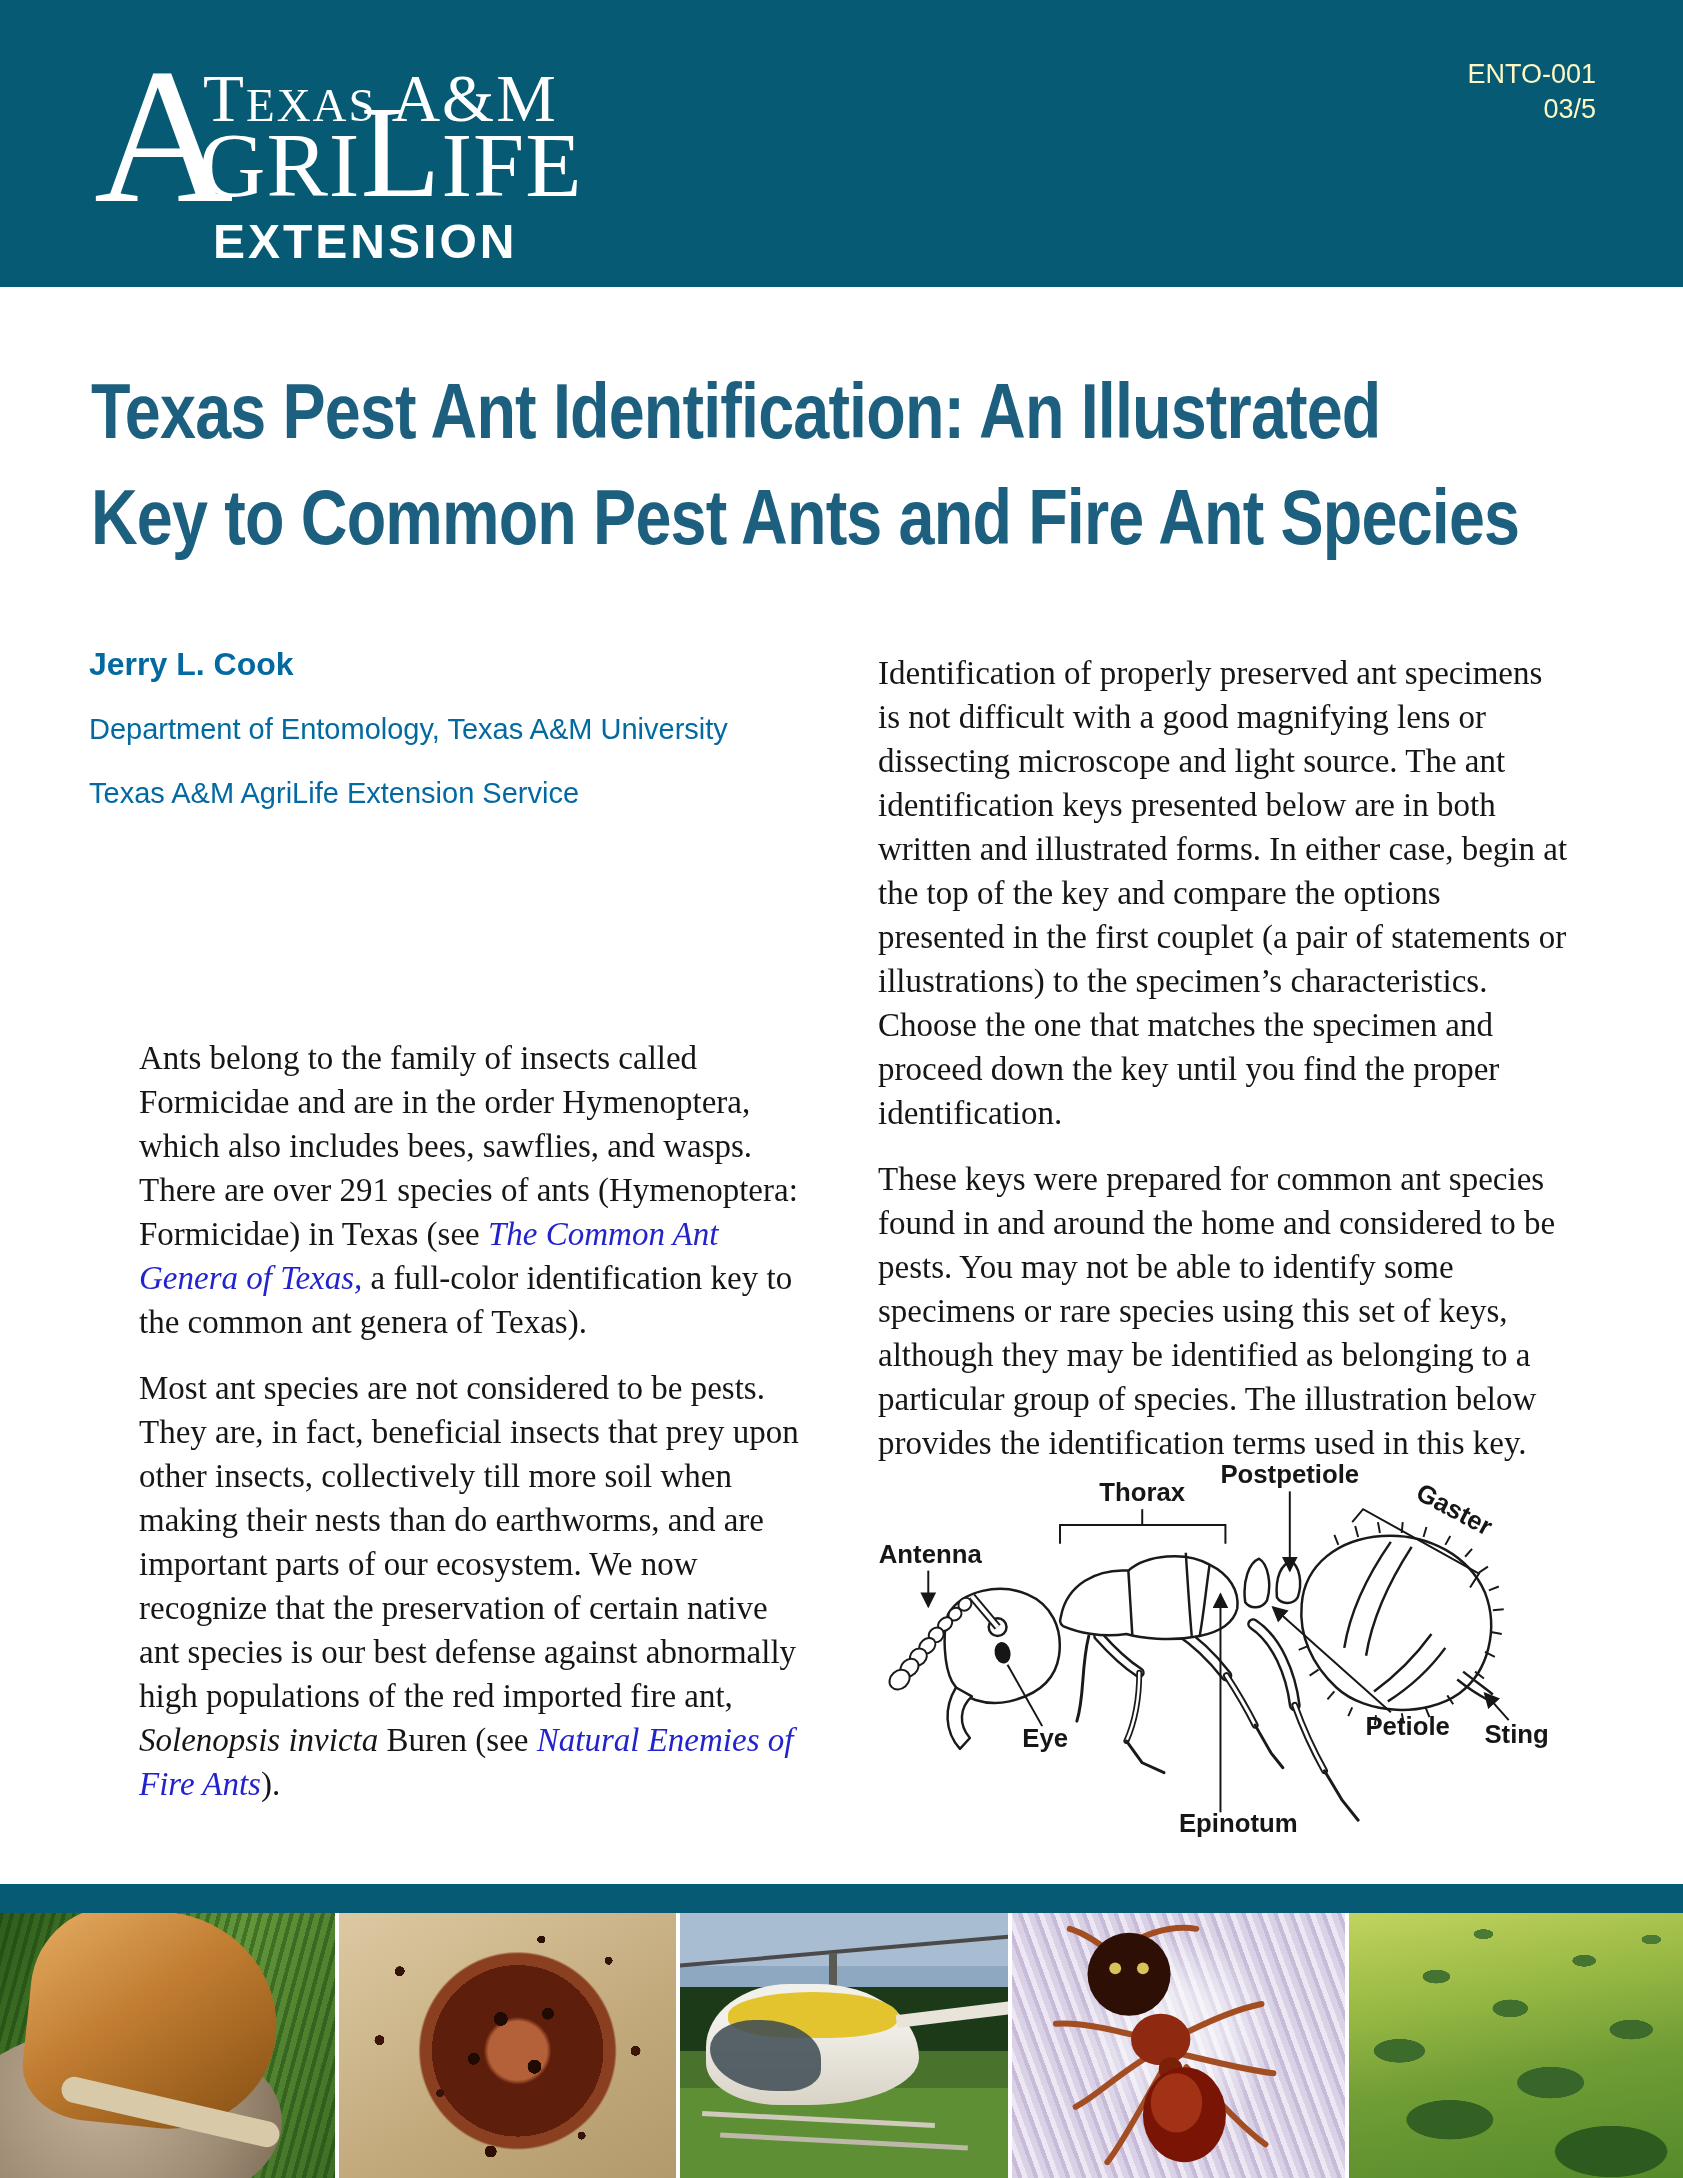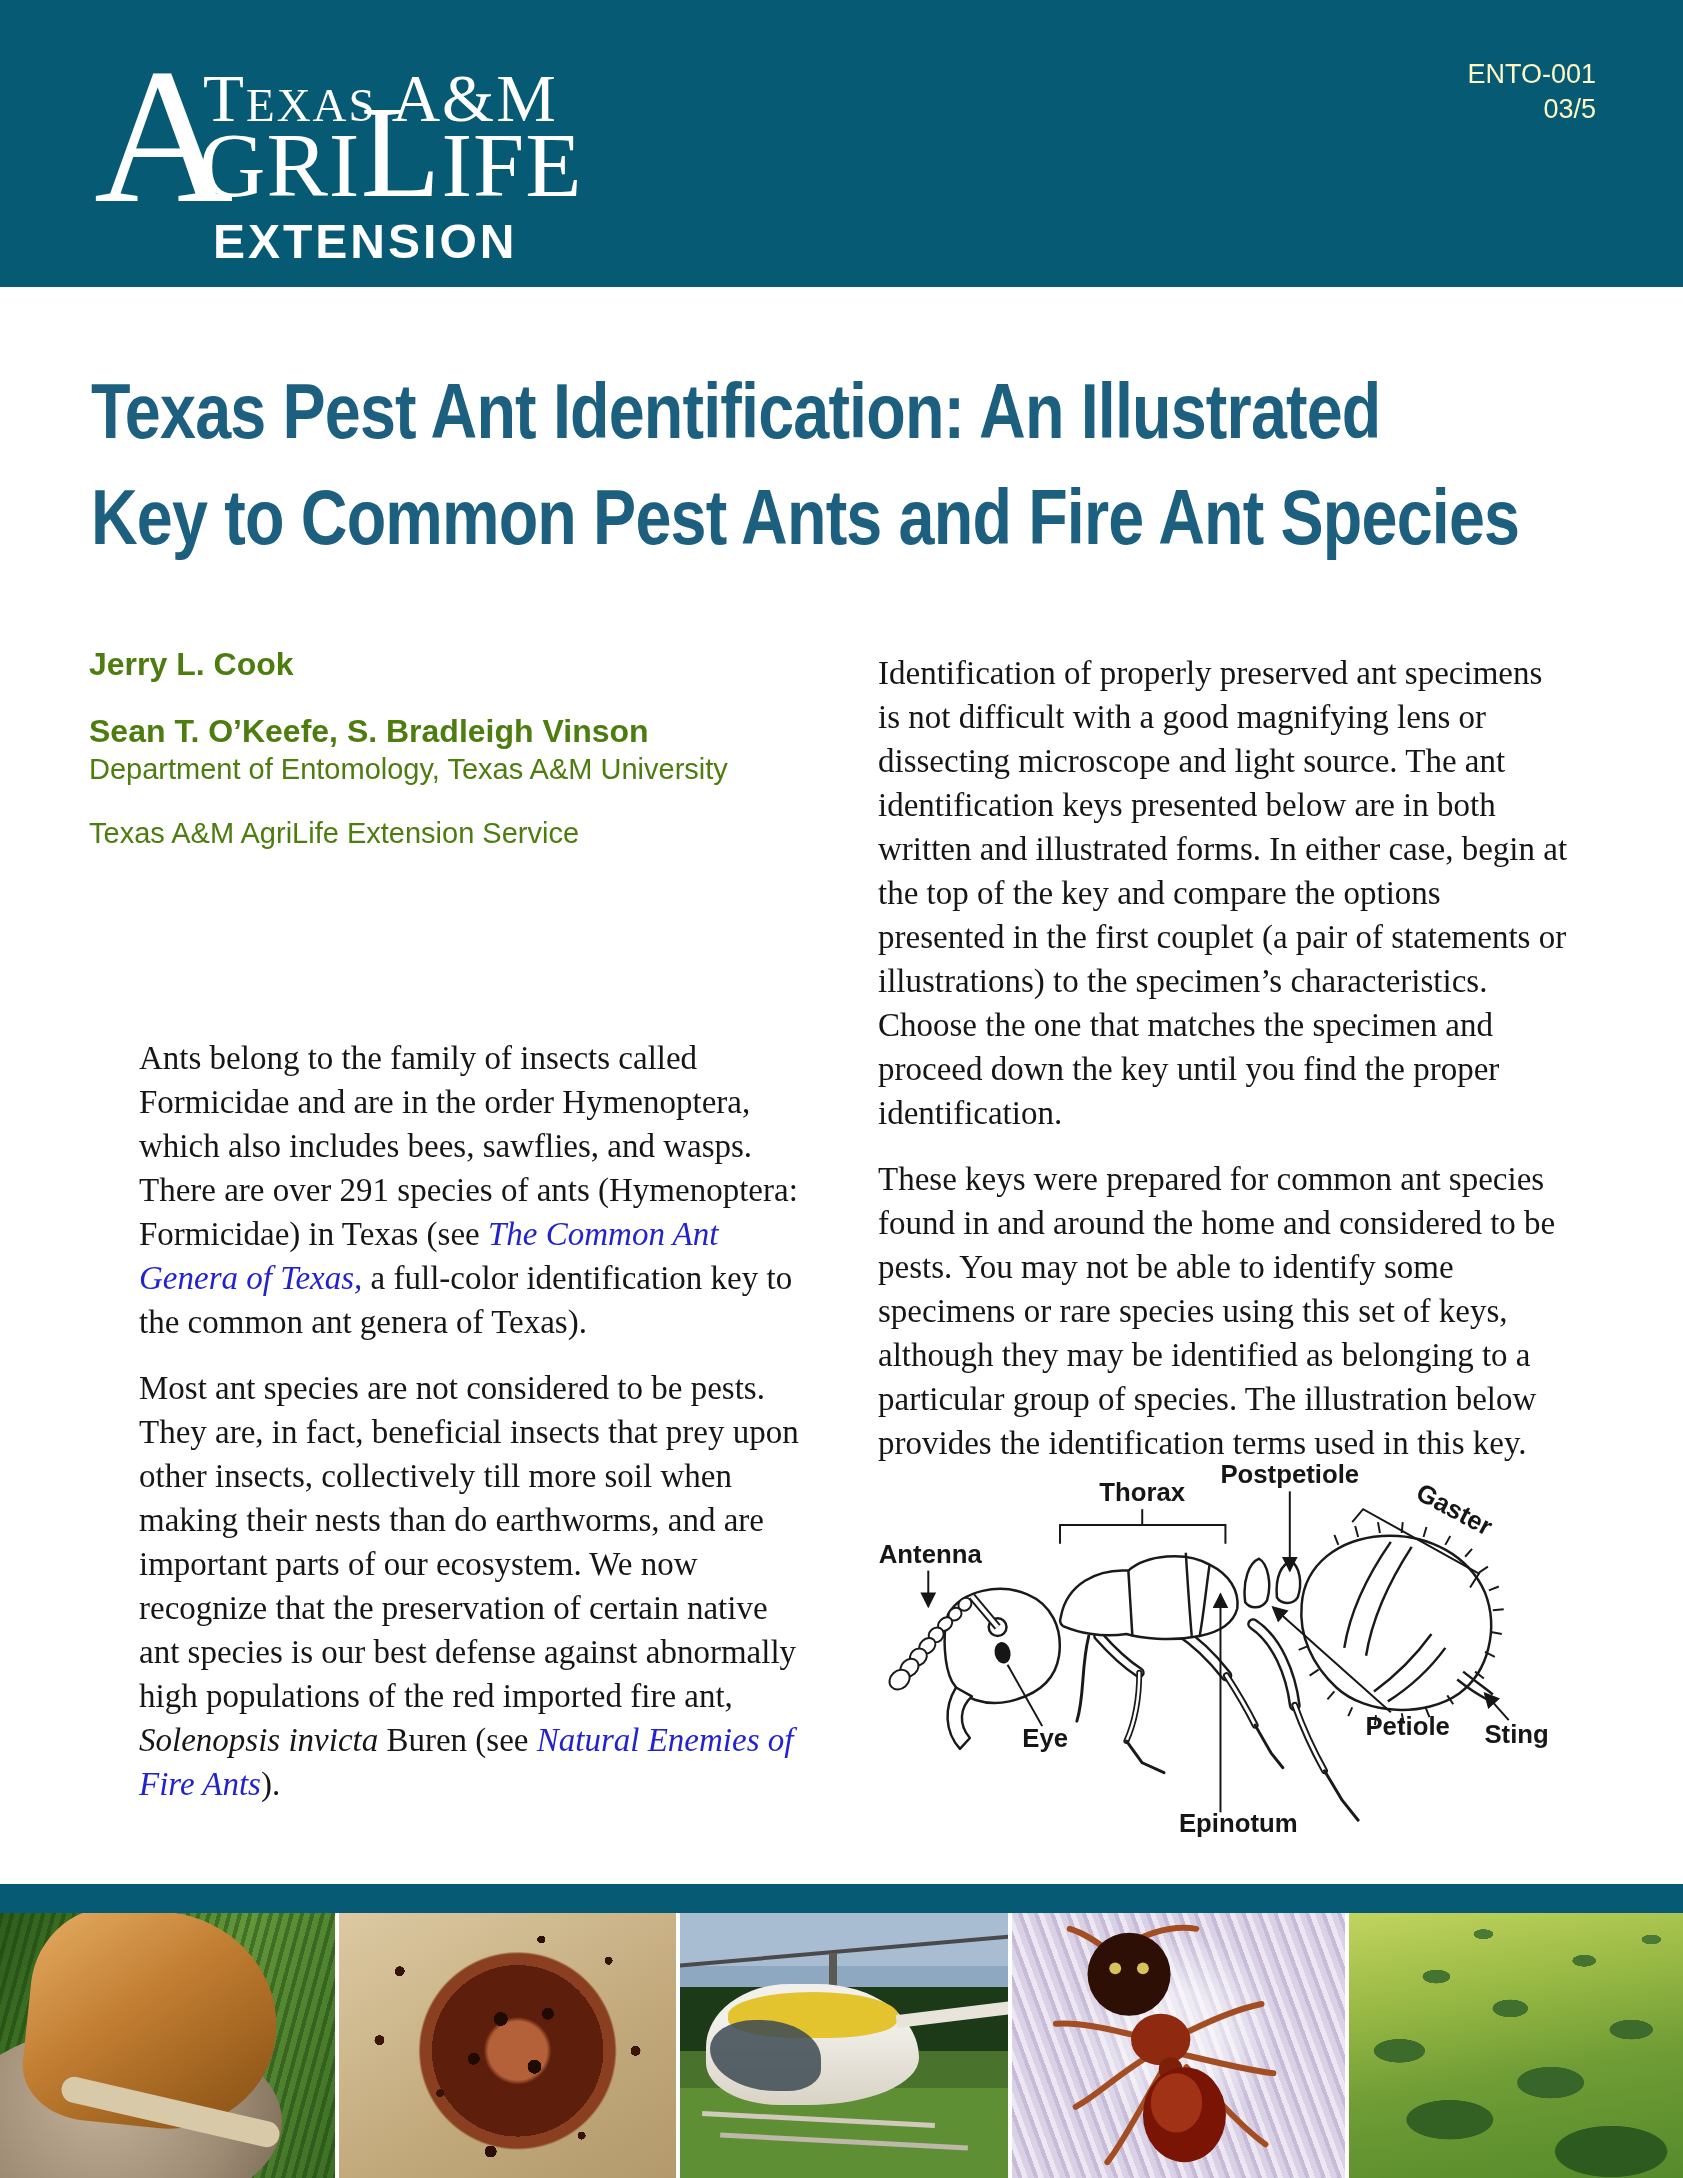--- a/index.html
+++ b/index.html
@@ -21,21 +21,21 @@
           font-family:"Liberation Sans",sans-serif;font-size:27px;line-height:35px;}
 
   
   .title{position:absolute;left:91px;top:358px;width:1683px;color:#1d5f7e;
          font-family:"Liberation Sans",sans-serif;font-weight:700;font-size:77px;
          line-height:106px;letter-spacing:-1px;transform:scaleX(.84);transform-origin:left top;
          white-space:nowrap;}
 
   
   .authors{position:absolute;left:89px;top:644px;font-family:"Liberation Sans",sans-serif;
-           color:#4d7c0f;width:693px;}
+           color:#0369a1;width:693px;}
   .author{margin:0 0 27px 0;}
   .author .name{font-weight:700;font-size:32px;line-height:40px;}
   .author .aff{font-size:29px;line-height:37px;}
 
   
   .col{font-size:33px;line-height:44px;color:#161616;text-align:left;}
   .col p{margin:0 0 22px 0;}
   .col-left{position:absolute;left:139px;top:1036px;width:661px;}
   .col-right{position:absolute;left:878px;top:644px;width:693px;margin-top:7px;}
   .seg-italic{font-style:italic;}
@@ -133,21 +133,20 @@
   <div class="title">
     <div>Texas Pest Ant Identification: An Illustrated</div>
     <div>Key to Common Pest Ants and Fire Ant Species</div>
   </div>
 
   <div class="authors">
     <div class="author">
       <div class="name">Jerry L. Cook</div>
     </div>
     <div class="author">
-      <div class="name">Sean T. O’Keefe, S. Bradleigh Vinson</div>
       <div class="aff">Department of Entomology, Texas A&amp;M University</div>
     </div>
     <div class="author">
       <div class="aff">Texas A&amp;M AgriLife Extension Service</div>
     </div>
   </div>
 
   <div class="col col-left">
     <p><span>Ants belong to the family of insects called Formicidae and are in the order Hymenoptera, which also includes bees, sawflies, and wasps. There are over 291 species of ants (Hymenoptera: Formicidae) in Texas (see </span><span class="seg-link">The Common Ant Genera of Texas,</span><span> a full-color identification key to the common ant genera of Texas).</span></p>
     <p><span>Most ant species are not considered to be pests. They are, in fact, beneficial insects that prey upon other insects, collectively till more soil when making their nests than do earthworms, and are important parts of our ecosystem. We now recognize that the preservation of certain native ant species is our best defense against abnormally high populations of the red imported fire ant, </span><span class="seg-italic">Solenopsis invicta</span><span> Buren (see </span><span class="seg-link">Natural Enemies of Fire Ants</span><span>).</span></p>

